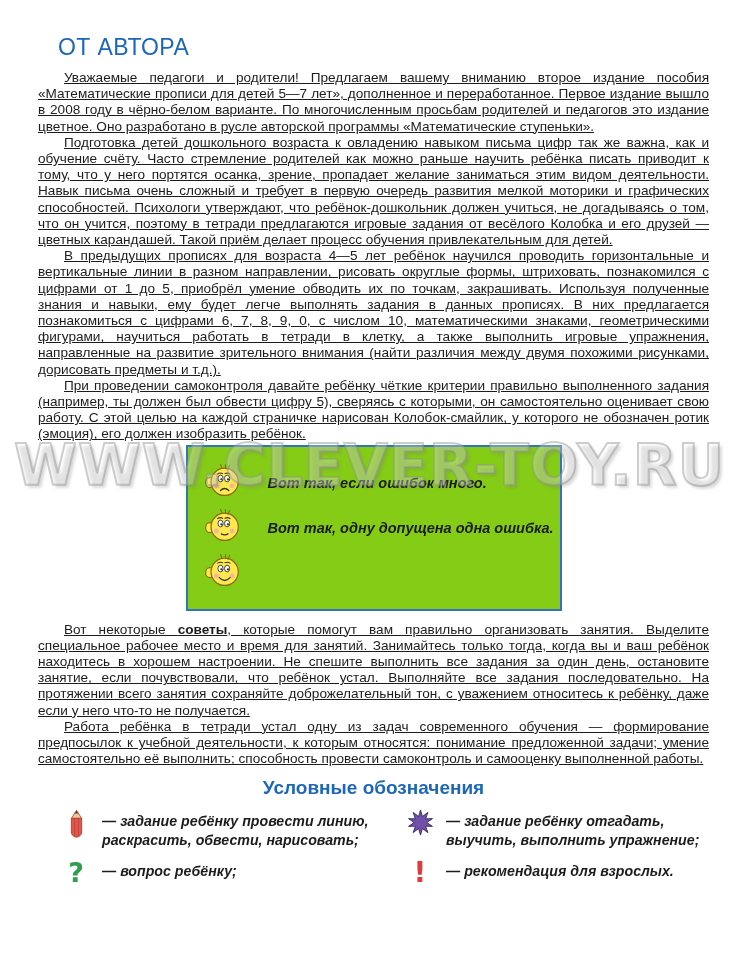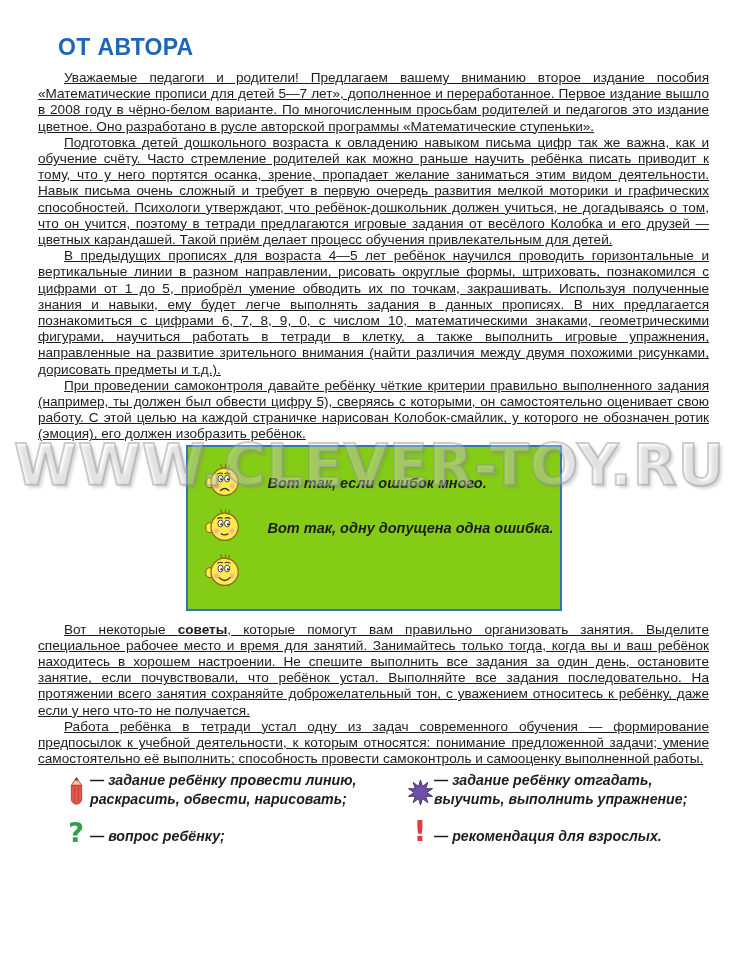--- a/index.html
+++ b/index.html
@@ -8,21 +8,21 @@
     width:739px;height:960px;
     background:#ffffff;
     overflow:hidden;
     font-family:"Liberation Sans", sans-serif;
     color:#1c1c1c;
   }
   .content{padding:34px 30px 0 38px;}
   h1.page-title{
     color:#1d67b8;
     font-size:23px;
-    font-weight:bold;
+    font-weight:normal;
     letter-spacing:0.4px;
     margin:0 0 9px 20px;
   }
   .body-text p{
     margin:0;
     font-size:13.6px;
     line-height:16.2px;
     font-weight:500;
     text-align:justify;
     text-indent:26px;
@@ -75,22 +75,22 @@
   }
   .legend{
     display:grid;
     grid-template-columns:330px 1fr;
     column-gap:14px;
     row-gap:9px;
     padding:0 6px 0 24px;
   }
   .legend-item{
     display:flex;
-    align-items:flex-end;
-    gap:0;
+    align-items:flex-start;
+    gap:12px;
   }
   .legend-icon-cell{
     flex:0 0 28px;
     text-align:center;
     line-height:1;
   }
   .legend-text{
     font-style:italic;
     font-weight:600;
     font-size:14.2px;
@@ -184,20 +184,21 @@
           </svg>
         </span>
       </div>
     </div>
 
     <div class="body-text">
       <p><span>Вот некоторые </span><span class="bold-word">советы</span><span>, которые помогут вам правильно организовать занятия. Выделите специальное рабочее место и время для занятий. Занимайтесь только тогда, когда вы и ваш ребёнок находитесь в хорошем настроении. Не спешите выполнить все задания за один день, остановите занятие, если почувствовали, что ребёнок устал. Выполняйте все задания последовательно. На протяжении всего занятия сохраняйте доброжелательный тон, с уважением относитесь к ребёнку, даже если у него что-то не получается.</span></p>
       <p>Работа ребёнка в тетради устал одну из задач современного обучения — формирование предпосылок к учебной деятельности, к которым относятся: понимание предложенной задачи; умение самостоятельно её выполнить; способность провести самоконтроль и самооценку выполненной работы.</p>
     </div>
 
+    <h2 class="legend-heading">Условные обозначения</h2>
 
     <div class="legend">
       <div class="legend-item">
         <span class="legend-icon-cell">
           <svg width="15" height="30" viewBox="0 0 16 31">
             <path d="M8 1 L13.5 9.5 L2.5 9.5 Z" fill="#f2c49a" stroke="#b5543f" stroke-width="1"></path>
             <path d="M8 1 L10 4.2 L6 4.2 Z" fill="#5a3a2e"></path>
             <path d="M2.5 9.5 h11 v14.5 a5.5 5.5 0 0 1 -11 0 Z" fill="#e2574c" stroke="#b5402f" stroke-width="1"></path>
             <path d="M6 9.5 V28 M10 9.5 V28" stroke="#c4443a" stroke-width="1"></path>
           </svg>

